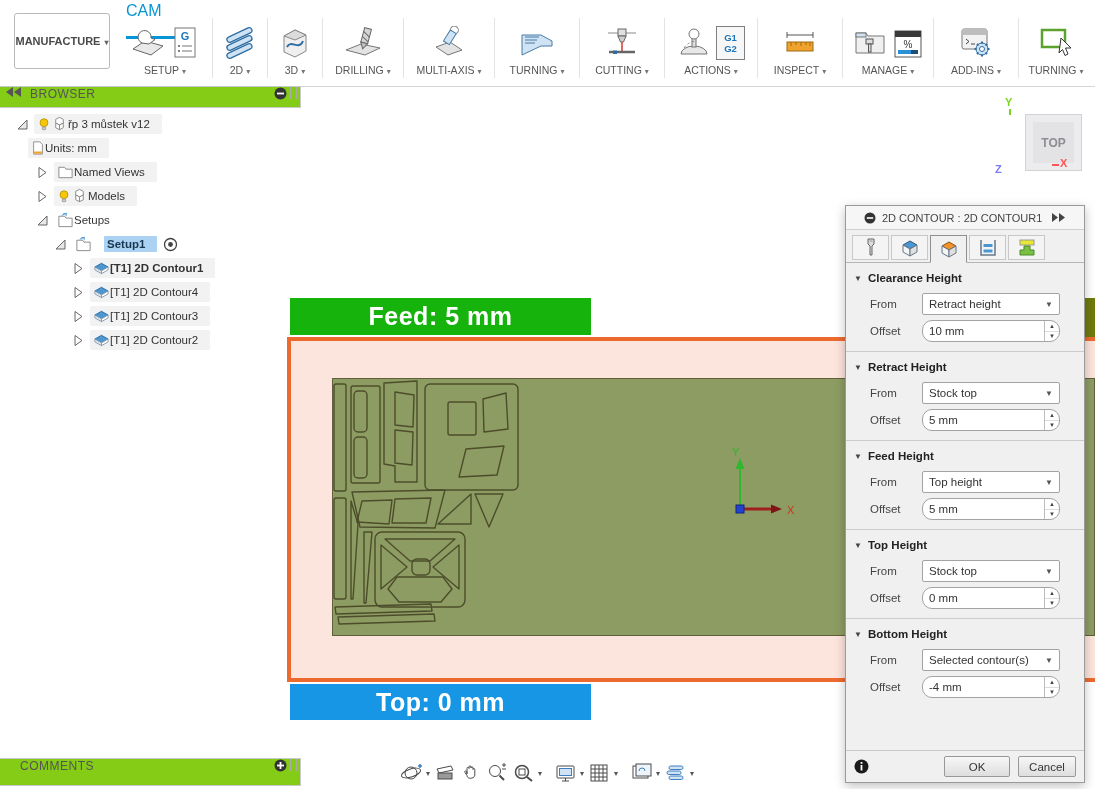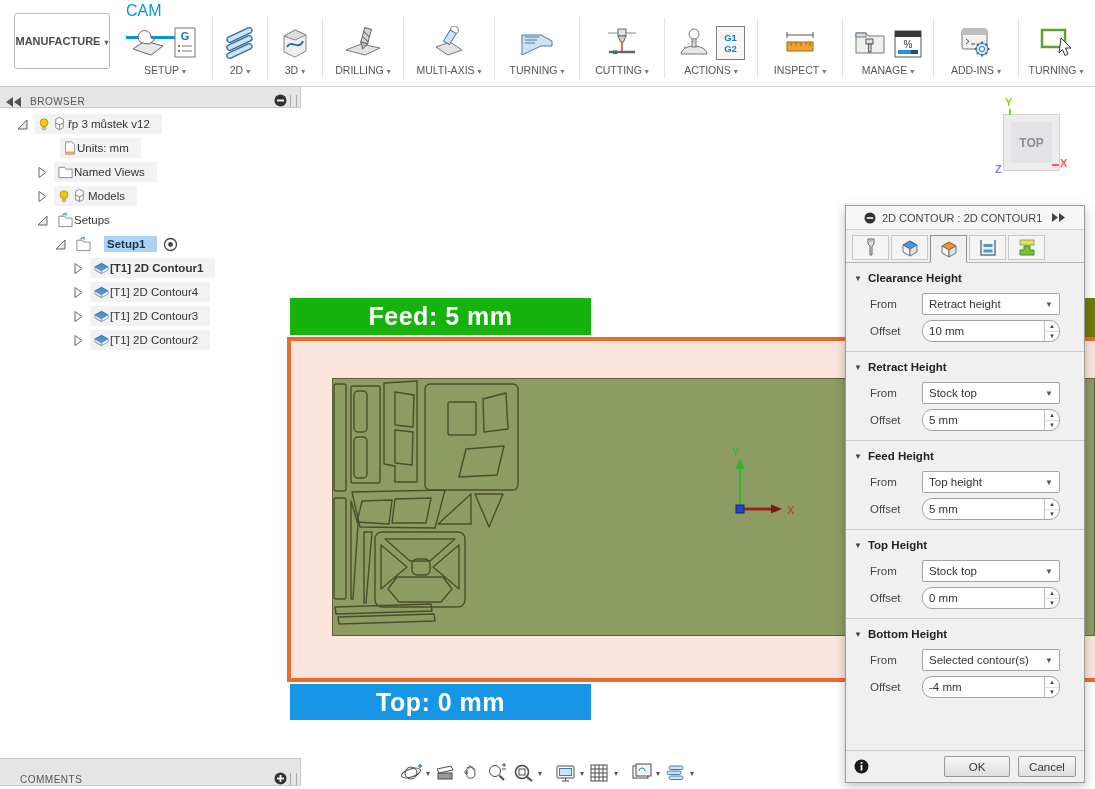--- a/index.html
+++ b/index.html
@@ -16,22 +16,22 @@
   .groups{position:absolute;left:118px;top:18px;height:60px;display:flex}
   .grp{flex:none;display:flex;flex-direction:column;align-items:center;justify-content:flex-end;padding-bottom:2px}
   .grp+.grp{border-left:1px solid #e3e3e3}
   .gicons{display:flex;align-items:flex-end;gap:5px;height:42px}
   .grp-label{font-size:10.5px;color:#555;margin-top:4px;white-space:nowrap;cursor:pointer}
   .grp-label::after{content:"▾";font-size:8px;margin-left:3px;color:#777}
   .gi{cursor:pointer}
   .g1g2{width:27px;height:32px;border:1px solid #7f7f7f;background:#f7f7f7;display:flex;flex-direction:column;
         align-items:center;justify-content:center;font-size:9.5px;font-weight:bold;color:#1a75bc;line-height:11px}
   
-  .phead{position:absolute;background:#e5e5e5;border:1px solid #c9c9c9;border-left:none;display:flex;align-items:flex-end;
-         font-size:10px;color:#555;box-sizing:border-box}
+  .phead{position:absolute;background:#84cc16;border:1px solid #c9c9c9;border-left:none;display:flex;align-items:flex-start;
+         font-size:12px;color:#555;box-sizing:border-box}
   .bheader{left:0;top:86px;width:301px;height:22px}
   .phead .ptitle{flex:1;letter-spacing:.5px}
   .grip{width:5px;height:12px;border-left:1px solid #aaa;border-right:1px solid #aaa;margin:0 3px}
   .tree{position:absolute;left:0;top:112px;width:300px;font-size:11.5px;color:#333}
   .trow{height:24px;display:flex;align-items:center;cursor:pointer}
   .caret{width:13px;height:13px;flex:none;margin-right:5px}
   .hl{display:flex;align-items:center;background:#f2f2f2;padding:2px 12px 2px 3px;border-radius:1px}
   .hl.none{background:transparent}
   .hl.sel{background:#abd2f2}
   .lbl-bold{font-weight:bold}
@@ -41,21 +41,21 @@
          background:var(--c-stock_fill,#fce5dc);border:4px solid var(--c-stock_border,#ed6a2f);border-right:none}
   .panel{position:absolute;left:332px;top:378px;width:763px;height:258px;background:var(--c-panel,#8d9c63);
          border:1px solid #60603a;box-sizing:border-box}
   .olive{position:absolute;left:1085px;top:298px;width:10px;height:39px;background:#6f7a0e}
   .scene-svg{position:absolute;left:285px;top:335px}
   .banner{position:absolute;left:290px;width:301px;height:37px;color:#fff;font-weight:bold;font-size:25px;
           display:flex;align-items:center;justify-content:center;letter-spacing:.5px}
   .feedb{top:298px;background:var(--c-feed_banner,#16b30c)}
   .topb{top:684px;height:36px;background:var(--c-top_banner,#1896e6)}
   
-  .vcube{position:absolute;left:1003px;top:114px;width:55px;height:55px;background:#ececee;border:1px solid #d2d2d4;cursor:pointer}
+  .vcube{position:absolute;left:1025px;top:114px;width:55px;height:55px;background:#ececee;border:1px solid #d2d2d4;cursor:pointer}
   .vcube .face{position:absolute;left:7px;top:7px;right:7px;bottom:7px;background:#e3e3e6;display:flex;align-items:center;justify-content:center;
                font-size:12px;font-weight:bold;color:#8d8d92}
   .axl{position:absolute;font-size:11px;font-weight:bold}
   .axY{left:1005px;top:96px;color:#7ed321}
   .axZ{left:995px;top:163px;color:#7b7bf5}
   .axX{left:1060px;top:157px;color:#f55}
   .ytick{position:absolute;left:1009px;top:109px;width:2px;height:6px;background:#7ed321}
   .xtick{position:absolute;left:1052px;top:164px;width:7px;height:2px;background:#f55}
   
   .dlg{position:absolute;left:845px;top:205px;width:240px;height:578px;background:#f0f0f0;border:1px solid #9a9a9a;
@@ -395,21 +395,21 @@
       <svg width="17" height="16" viewBox="0 0 18 16">
           <g fill="#fff" stroke="#888">
             <polygon points="9,1 13,3 13,7 9,9 5,7 5,3"></polygon>
             <polygon points="5,7 9,9 9,14 5,12"></polygon>
             <polygon points="13,7 9,9 9,14 13,12"></polygon>
           </g>
         </svg>
       <span>řp 3 můstek v12</span>
       </span>
   </div>
-  <div class="trow" style="padding-left:60px">
+  <div class="trow" style="padding-left:28px">
     <span class="hl">
         <svg width="14" height="16" viewBox="0 0 16 16">
           <path d="M3,1 h7 l3,3 v11 H3 z" fill="#fff" stroke="#888"></path>
           <rect x="3.5" y="12" width="9" height="2.5" fill="#f0a22e"></rect>
         </svg>
       <span>Units: mm</span>
       </span>
   </div>
   <div class="trow" style="padding-left:36px">
     <svg class="caret" viewBox="0 0 13 13">

